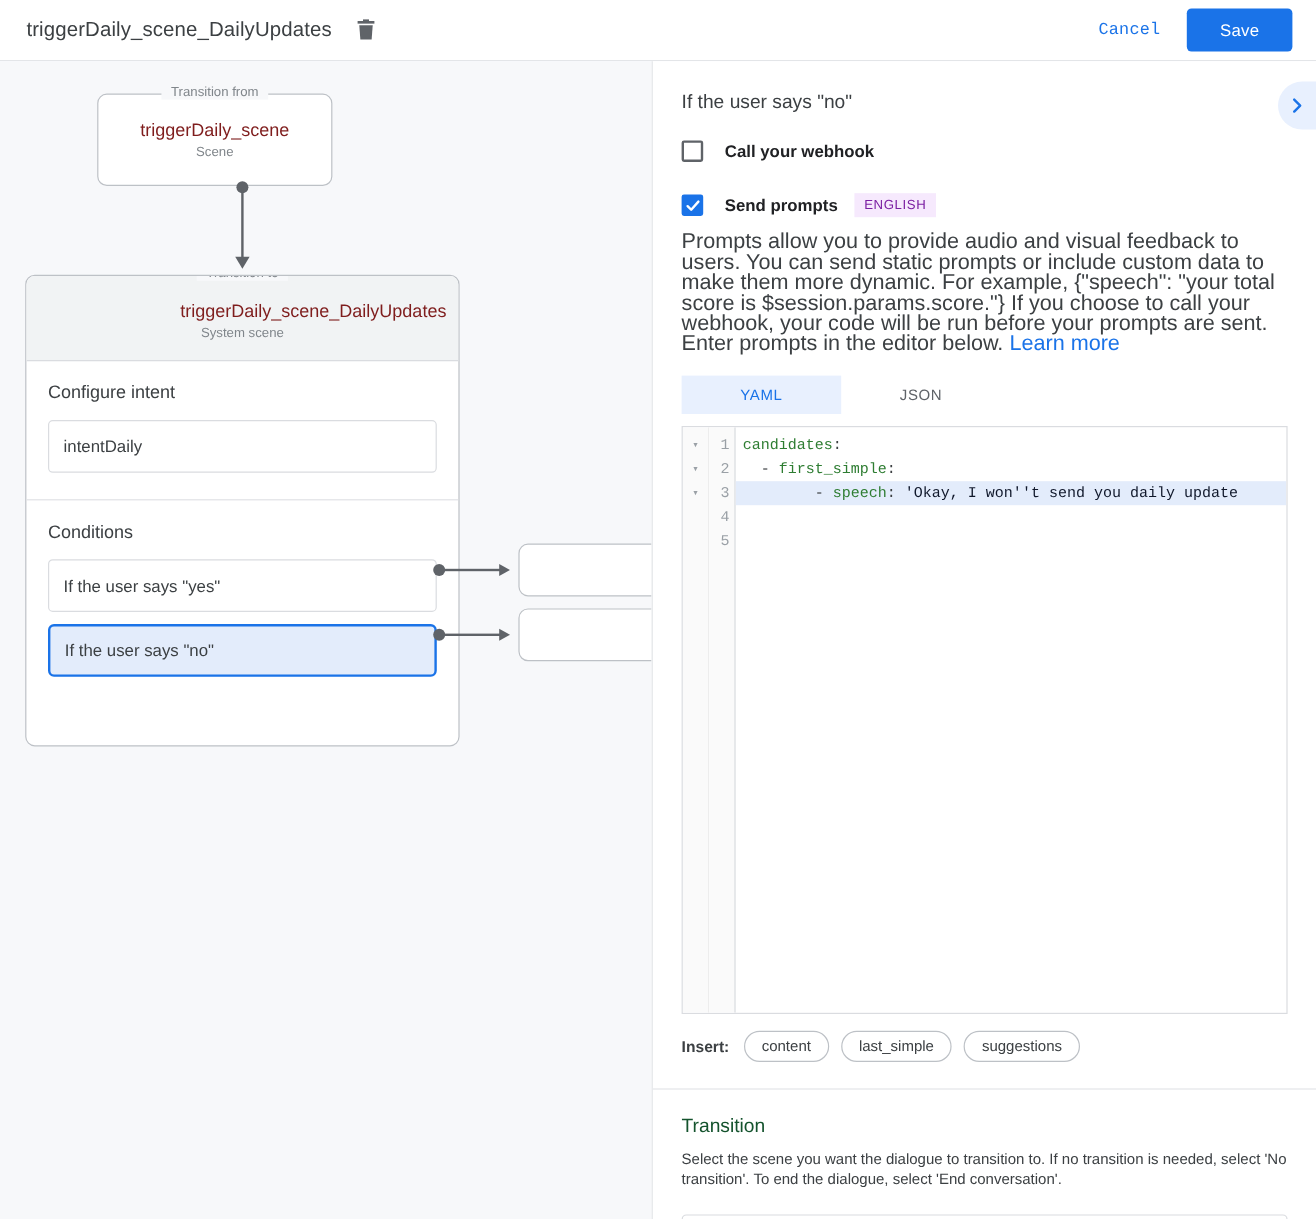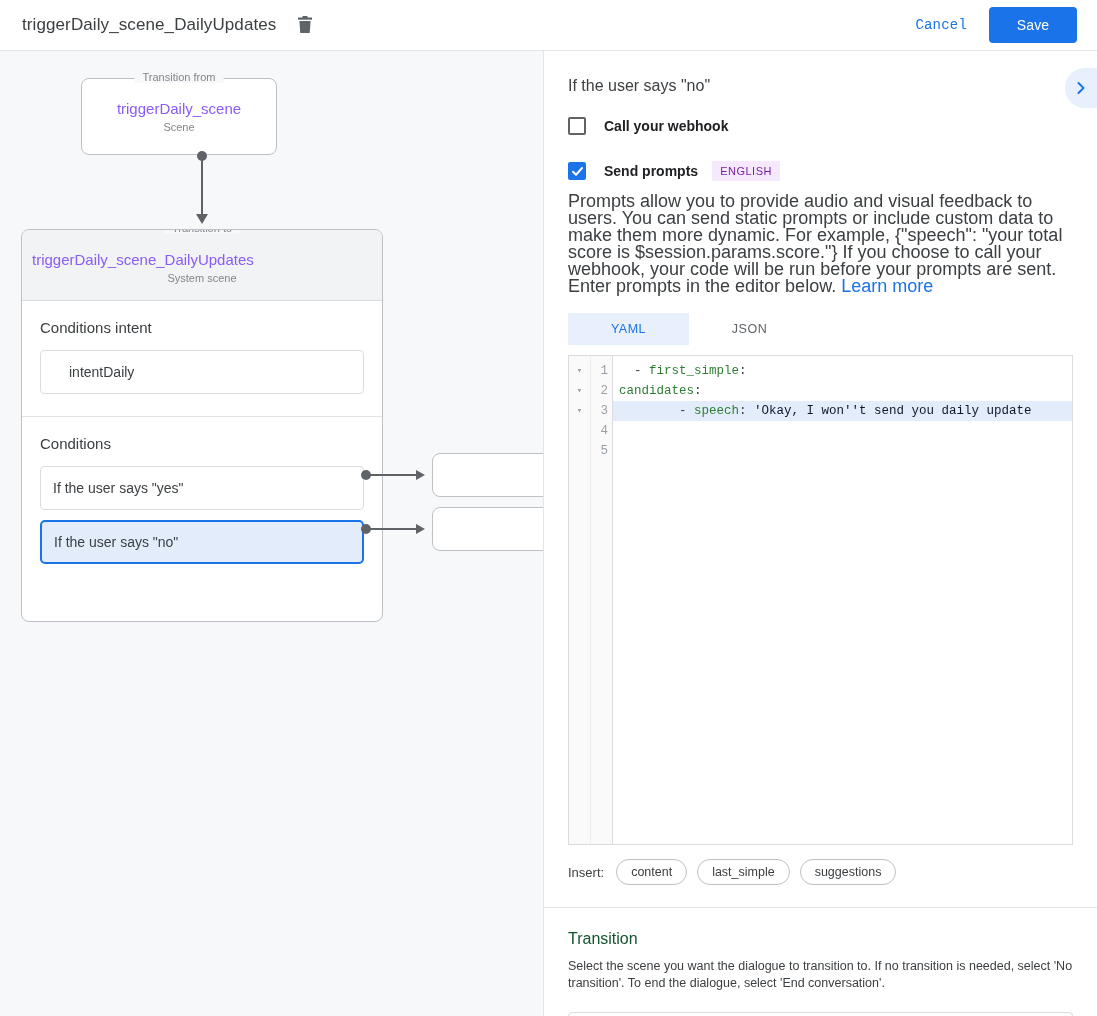--- a/index.html
+++ b/index.html
@@ -50,21 +50,21 @@
   }
   .node-box {
     position: absolute; background: #ffffff;
     border: 1px solid #bdc1c6; border-radius: 8px;
   }
   .node-legend {
     position: absolute; top: -8px; left: 50%; transform: translateX(-50%);
     background: #f7f8fa; padding: 0 8px;
     font-size: 11px; color: #80868b; white-space: nowrap;
   }
-  .node-title { font-size: 15px; color: #8b5cf6; text-align: left; }
+  .node-title { font-size: 15px; color: #7f1d1d; text-align: right; }
   .node-sub { font-size: 11px; color: #80868b; text-align: center; margin-top: 4px; }
 
   
   #from-node { left: 81px; top: 27px; width: 196px; height: 77px;
     display: flex; flex-direction: column; align-items: center; justify-content: center; }
 
   
   .arrow-wrap { position: absolute; left: 195px; top: 100px; width: 14px; height: 120px; }
   .arrow-dot { position: absolute; left: 2px; top: 0; width: 10px; height: 10px;
     border-radius: 50%; background: #5f6368; }
@@ -76,21 +76,21 @@
   
   #to-node { left: 21px; top: 178px; width: 362px; height: 393px;
     background: #ffffff; border: 1px solid #bdc1c6; border-radius: 8px; overflow: hidden; }
   .to-header { background: #f1f3f4; border-bottom: 1px solid #dadce0;
     padding: 21px 10px 16px 10px; }
   .sect { padding: 18px 18px 22px 18px; }
   .sect + .sect { border-top: 1px solid #e0e2e5; }
   .sect-title { font-size: 15px; color: #3c4043; margin-bottom: 14px; }
   .field-box {
     border: 1px solid #dadce0; border-radius: 4px; background: #fff;
-    height: 44px; display: flex; align-items: center; padding: 0 28px;
+    height: 44px; display: flex; align-items: center; padding: 0 12px;
     font-size: 14px; color: #3c4043;
   }
   .cond-box {
     border: 1px solid #dadce0; border-radius: 4px; background: #fff;
     height: 44px; display: flex; align-items: center; padding: 0 12px;
     font-size: 14px; color: #3c4043; margin-bottom: 10px; cursor: pointer;
   }
   .cond-box.selected {
     background: #e3ecfb; border: 2px solid #1a73e8; border-radius: 5px;
   }
@@ -130,21 +130,21 @@
   .check-label { margin-left: 18px; font-size: 14px; font-weight: bold; color: #202124; }
   .lang-badge {
     margin-left: 14px; background: #f6e9fd; color: #7b1fa2;
     font-size: 11px; letter-spacing: .5px; padding: 4px 8px; border-radius: 0;
   }
   .desc { font-size: 18px; line-height: 17px; color: #3c4043; margin-top: 12px; }
   .desc a { color: #1a73e8; text-decoration: none; }
 
   
   .tabs { display: flex; margin-top: 18px; }
-  .tab { width: 121px; height: 32px; display: flex; align-items: center;
+  .tab { width: 133px; height: 32px; display: flex; align-items: center;
     justify-content: center; font-size: 12.5px; letter-spacing: .5px;
     color: #5f6368; cursor: pointer; background: transparent; border: none;
     font-family: "Liberation Sans", sans-serif; }
   .tab.active { background: #e8f0fe; color: #1a73e8; }
 
   
   .editor {
     margin-top: 10px; height: 490px; border: 1px solid #dadce0;
     display: flex; background: #ffffff; overflow: hidden;
     font-family: "Liberation Mono", monospace;
@@ -156,21 +156,21 @@
     padding-top: 5px; text-align: right; padding-right: 4px; }
   .num { height: 20px; font-size: 12.5px; color: #9aa0a6; line-height: 20px; }
   .code-col { flex: 1 1 auto; padding-top: 5px; overflow: hidden; }
   .cl { height: 20px; line-height: 20px; font-size: 12.5px; white-space: pre; padding-left: 6px; }
   .cl.hl { background: #e3ecfb; }
   .k { color: #2e7d32; }
   .s { color: #0f172a; }
   .p { color: #3c4043; }
 
   .insert-row { display: flex; align-items: center; margin-top: 14px; }
-  .insert-label { font-size: 13px; color: #3c4043; margin-right: 12px; }
+  .insert-label { font-size: 13px; color: #3c4043; margin-right: 12px; font-weight: bold; }
   .chip { border: 1px solid #bdc1c6; border-radius: 14px; height: 26px;
     padding: 0 14px; font-size: 12.5px; color: #3c4043; background: #fff;
     cursor: pointer; margin-right: 10px;
     font-family: "Liberation Sans", sans-serif; }
 
   .panel-divider { margin-top: 22px; height: 1px; background: #e3e5e8; }
 
   .trans-sect { padding: 22px 24px 0 24px; }
   .trans-title { font-size: 16px; color: #14532d; }
   .trans-desc { font-size: 12.5px; line-height: 17px; color: #3c4043; margin-top: 10px; }
@@ -216,21 +216,21 @@
       <div class="arrow-head"></div>
     </div>
 
     <div class="node-box" id="to-node">
       <div class="node-legend">Transition to</div>
       <div class="to-header">
         <div class="node-title">triggerDaily_scene_DailyUpdates</div>
         <div class="node-sub">System scene</div>
       </div>
       <div class="sect">
-        <div class="sect-title">Conditions intent</div>
+        <div class="sect-title">Configure intent</div>
         <div class="field-box">intentDaily</div>
       </div>
       <div class="sect">
         <div class="sect-title">Conditions</div>
         <div class="cond-box">If the user says "yes"</div>
         <div class="cond-box selected">If the user says "no"</div>
       </div>
     </div>
 
     <div class="edge" style="left:361px; top:418px; width:66px;">
@@ -291,22 +291,22 @@
           <div class="fold"></div>
         </div>
         <div class="num-col">
           <div class="num">1</div>
           <div class="num">2</div>
           <div class="num">3</div>
           <div class="num">4</div>
           <div class="num">5</div>
         </div>
         <div class="code-col">
+          <div class="cl"><span class="k">candidates</span><span class="p">:</span></div>
           <div class="cl"><span class="p">  - </span><span class="k">first_simple</span><span class="p">:</span></div>
-          <div class="cl"><span class="k">candidates</span><span class="p">:</span></div>
           <div class="cl hl"><span class="p">        - </span><span class="k">speech</span><span class="p">: </span><span class="s">'Okay, I won''t send you daily update</span></div>
           <div class="cl"></div>
         </div>
       </div>
 
       <div class="insert-row">
         <span class="insert-label">Insert:</span>
         <button class="chip">content</button>
         <button class="chip">last_simple</button>
         <button class="chip">suggestions</button>

